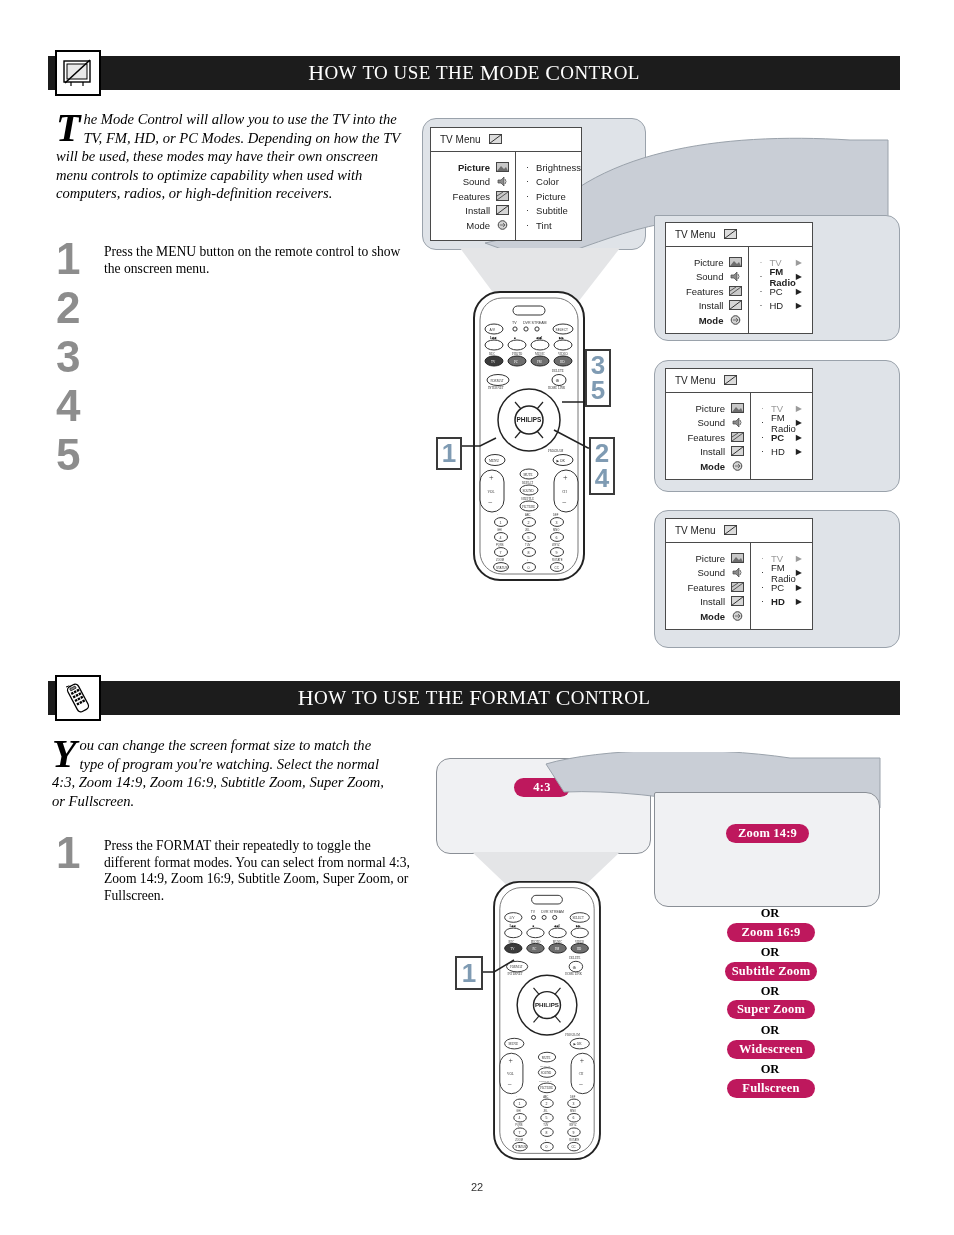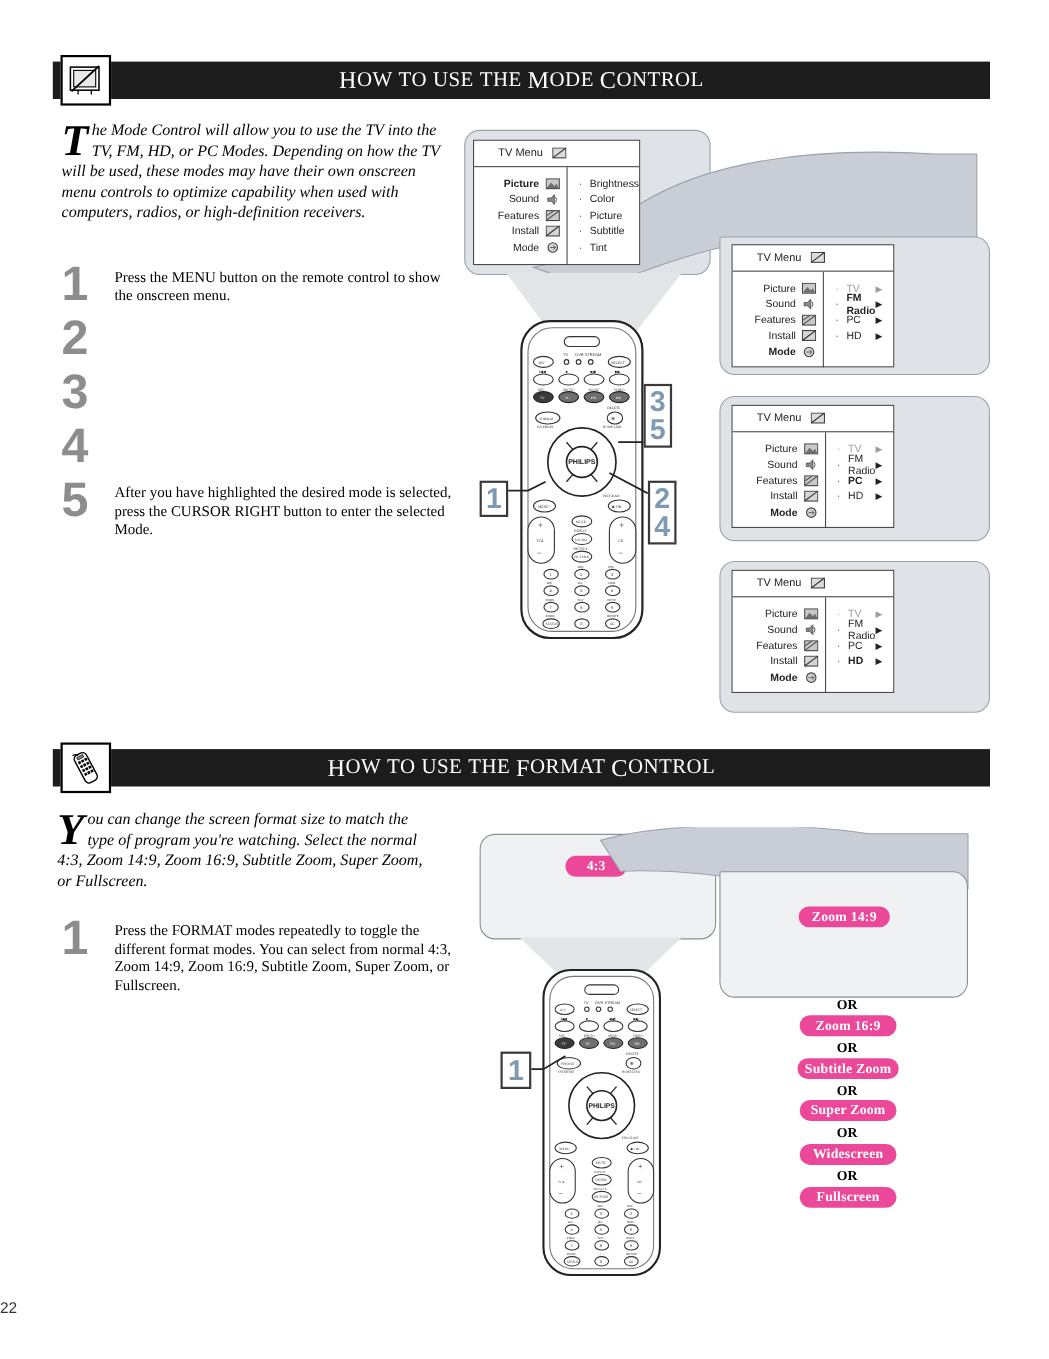--- a/index.html
+++ b/index.html
@@ -67,21 +67,21 @@
   .balloon.sq-tl{border-top-left-radius:2px;}
 
   
   .tvmenu{
     position:absolute;background:#ffffff;border:1px solid #4a4a4a;
     box-sizing:border-box;
     font-family:"Liberation Sans",sans-serif;
   }
   .tvm-head{
     height:23px;border-bottom:1px solid #4a4a4a;
-    display:flex;align-items:center;padding-left:22px;gap:8px;
+    display:flex;align-items:center;padding-left:9px;gap:8px;
     font-size:10px;color:#222;
   }
   .tvm-body{display:flex;height:calc(100% - 23px);}
   .tvm-left{
     width:86px;border-right:1px solid #4a4a4a;box-sizing:border-box;
     padding:8px 6px 0 0;
   }
   .tvm-right{flex:1;padding:8px 0 0 10px;box-sizing:border-box;}
   .tvm-row{
     display:flex;align-items:center;justify-content:flex-end;gap:6px;
@@ -105,32 +105,32 @@
     display:flex;flex-direction:column;align-items:center;justify-content:center;
     color:#7f9bb3;font-family:"Liberation Sans",sans-serif;
     font-weight:bold;font-size:26px;line-height:25px;box-sizing:border-box;
   }
 
   
   .remote{position:absolute;}
 
   
   .pill{
-    position:absolute;background:#ec4899;border-radius:11px;
+    position:absolute;background:#be185d;border-radius:11px;
     color:#ffffff;font-family:"Liberation Serif",serif;font-weight:bold;
     font-size:12.5px;display:flex;align-items:center;justify-content:center;
     height:19px;box-sizing:border-box;letter-spacing:.2px;
   }
   .or{
     position:absolute;font-family:"Liberation Serif",serif;font-weight:bold;
     font-size:12.5px;text-align:center;
   }
   .pagenum{
-    position:absolute;left:0;width:954px;text-align:left;
-    font-family:"Liberation Sans",sans-serif;font-size:14px;color:#333;
+    position:absolute;left:0;width:954px;text-align:center;
+    font-family:"Liberation Sans",sans-serif;font-size:11px;color:#333;
   }
   .conn{position:absolute;}
 </style>
 </head>
 <body>
 
 <div class="page">
 
   <div class="sec-header" style="top:56px;">
     <div class="sec-bar"></div>
@@ -161,21 +161,20 @@
       <div class="step-num">2</div>
     </div>
     <div class="step">
       <div class="step-num">3</div>
     </div>
     <div class="step">
       <div class="step-num">4</div>
     </div>
     <div class="step">
       <div class="step-num">5</div>
-      <div class="step-txt"><b>After you have highlighted the desired mode is selected, press the CURSOR RIGHT button</b> to enter the selected <b>Mode</b>.</div>
     </div>
   </div>
 
 
   <div class="balloon" style="left:422px;top:118px;width:224px;height:132px;"></div>
 
   <svg class="conn" style="left:420px;top:110px;" width="480" height="250">
     <path d="M 65 133 L 110 123 C 170 40 300 22 430 30 L 468 30 L 468 110 L 300 110 C 220 104 150 150 112 150 Z" fill="#c9ced6" stroke="#9aa2ab" stroke-width="1"></path>
   </svg>
 
@@ -659,21 +658,21 @@
     </div>
   </div>
 
   <div class="intro" style="left:52px;top:736px;width:345px;">
     <span class="dropcap">Y</span><span>ou can change the screen format size to match the type of program you're watching. Select the normal 4:3, Zoom 14:9, Zoom 16:9, Subtitle Zoom, Super Zoom, or Fullscreen.</span>
   </div>
 
   <div class="steps" style="left:56px;top:838px;">
     <div class="step">
       <div class="step-num">1</div>
-      <div class="step-txt"><b>Press the FORMAT modes repeatedly</b> to toggle the different format modes. You can select from normal 4:3, Zoom 14:9, Zoom 16:9, Subtitle Zoom, Super Zoom, or Fullscreen.</div>
+      <div class="step-txt"><b>Press the FORMAT their repeatedly</b> to toggle the different format modes. You can select from normal 4:3, Zoom 14:9, Zoom 16:9, Subtitle Zoom, Super Zoom, or Fullscreen.</div>
     </div>
   </div>
 
   <div class="balloon" style="left:436px;top:758px;width:215px;height:96px;background:#f0f1f3;border-color:#8a8f96;"></div>
   <div class="pill" style="left:514px;top:778px;width:56px;">4:3</div>
 
   <svg class="conn" style="left:540px;top:752px;" width="370" height="110">
     <path d="M 6 12 C 60 -4 170 -6 250 6 L 340 6 L 340 56 L 185 56 C 130 44 70 38 24 40 Z" fill="#c9ced6" stroke="#9aa2ab" stroke-width="1"></path>
   </svg>
 

